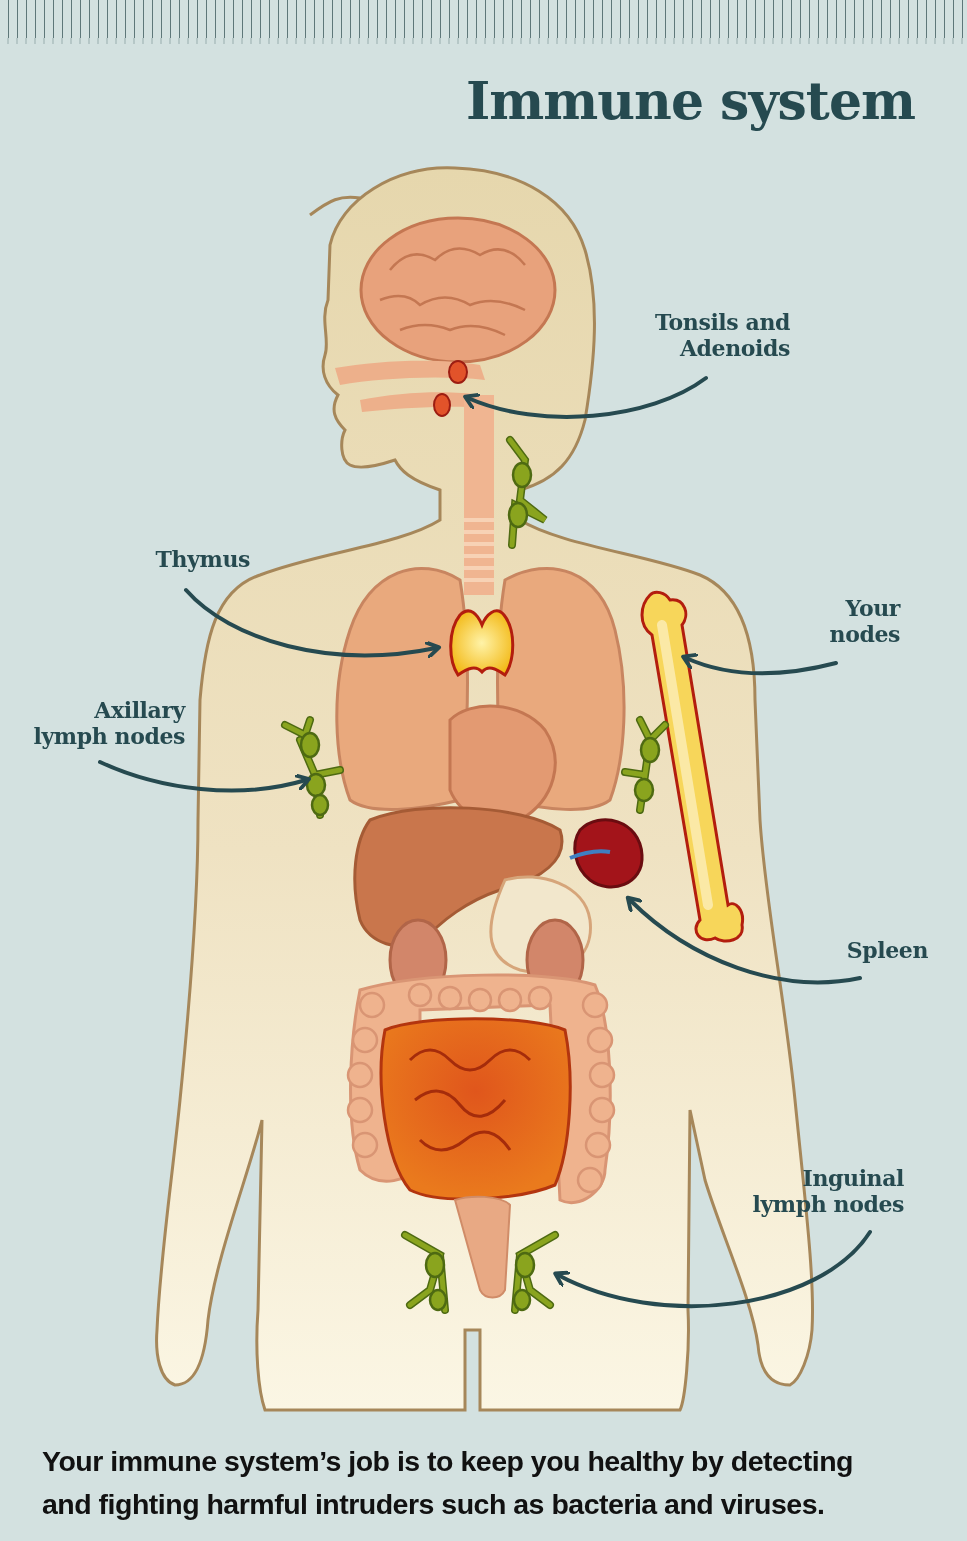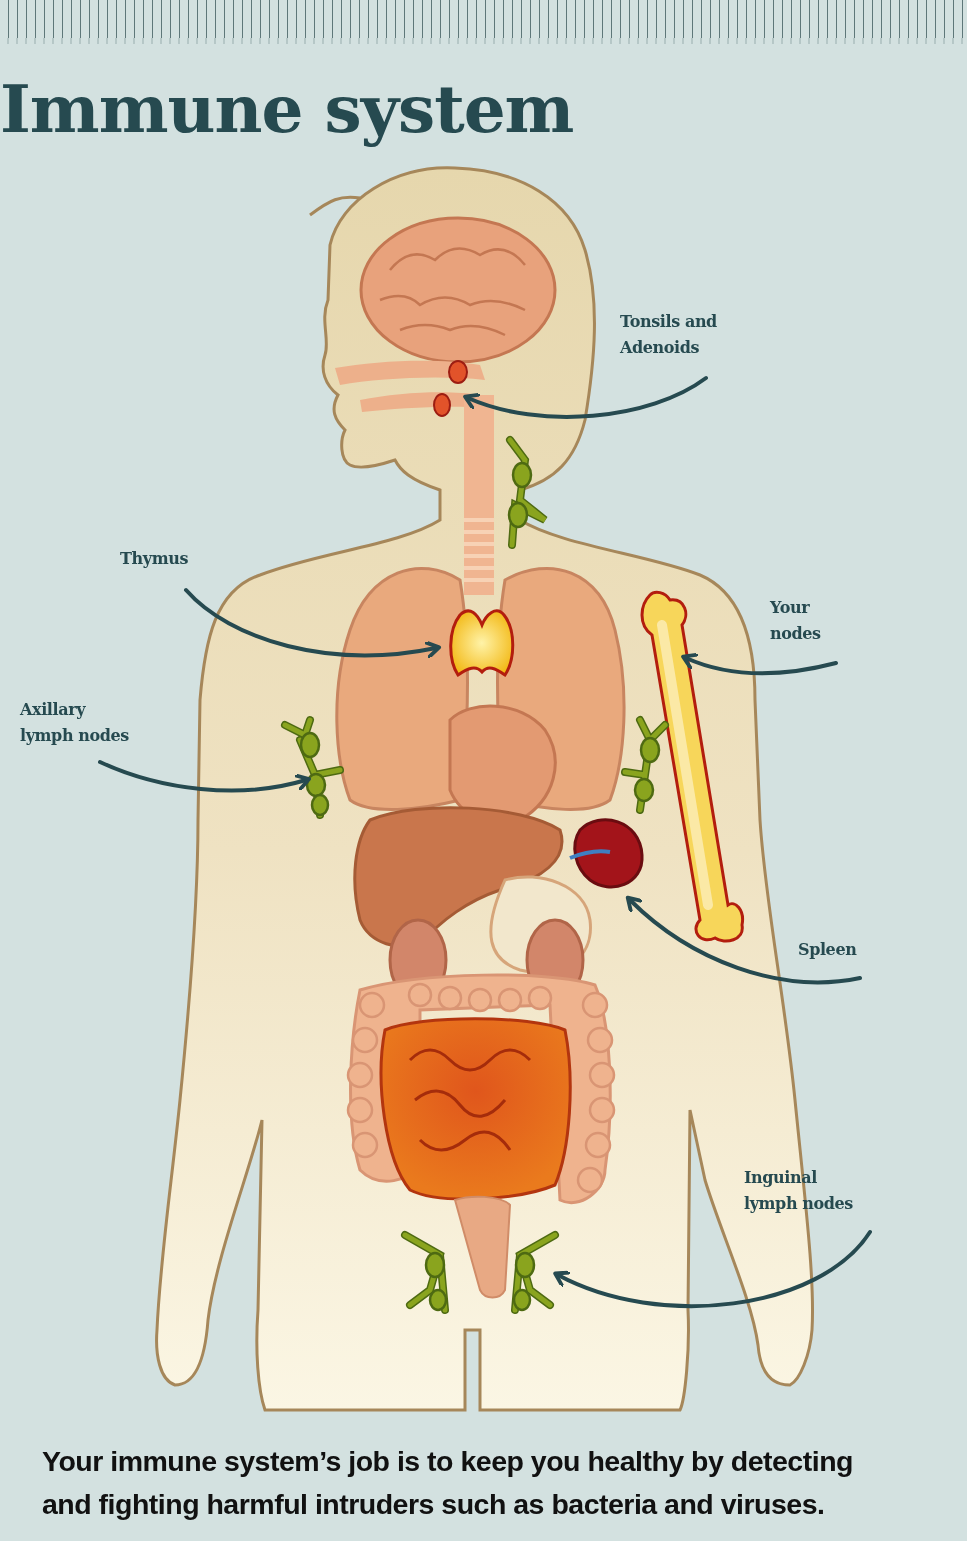--- a/index.html
+++ b/index.html
@@ -13,31 +13,31 @@
     position: absolute; left: 0; top: 0; width: 967px; height: 38px;
     background: repeating-linear-gradient(90deg, #d3e1e0 0px, #d3e1e0 8px, #5e7779 8px, #5e7779 9px);
   }
   .ruler-edge {
     position: absolute; left: 0; top: 38px; width: 967px; height: 6px;
     background: repeating-linear-gradient(90deg, transparent 0px, transparent 7px, #a9bcbc 7px, #a9bcbc 9px);
     opacity: .7;
   }
   .title {
     position: absolute; left: 0; width: 915px; top: 70px;
-    text-align: left;
+    text-align: right;
     font-family: "DejaVu Serif", serif;
-    font-weight: bold; font-size: 66px; letter-spacing: -1px;
+    font-weight: bold; font-size: 52px; letter-spacing: -1px;
     color: #264a50;
   }
   svg.figure { position: absolute; left: 0; top: 0; }
   .label {
     position: absolute;
     font-family: "DejaVu Serif", serif;
-    font-weight: bold; font-size: 16px; line-height: 26px;
-    color: #264a50; text-align: left;
+    font-weight: bold; font-size: 22px; line-height: 26px;
+    color: #264a50; text-align: right;
     letter-spacing: -0.4px;
   }
   .caption {
     position: absolute; left: 42px; top: 1440px; width: 900px;
     font-family: "Liberation Sans", sans-serif;
     font-size: 28.5px; line-height: 43px; font-weight: bold;
     color: #111; letter-spacing: -0.5px;
   }
 </style>
 </head>

